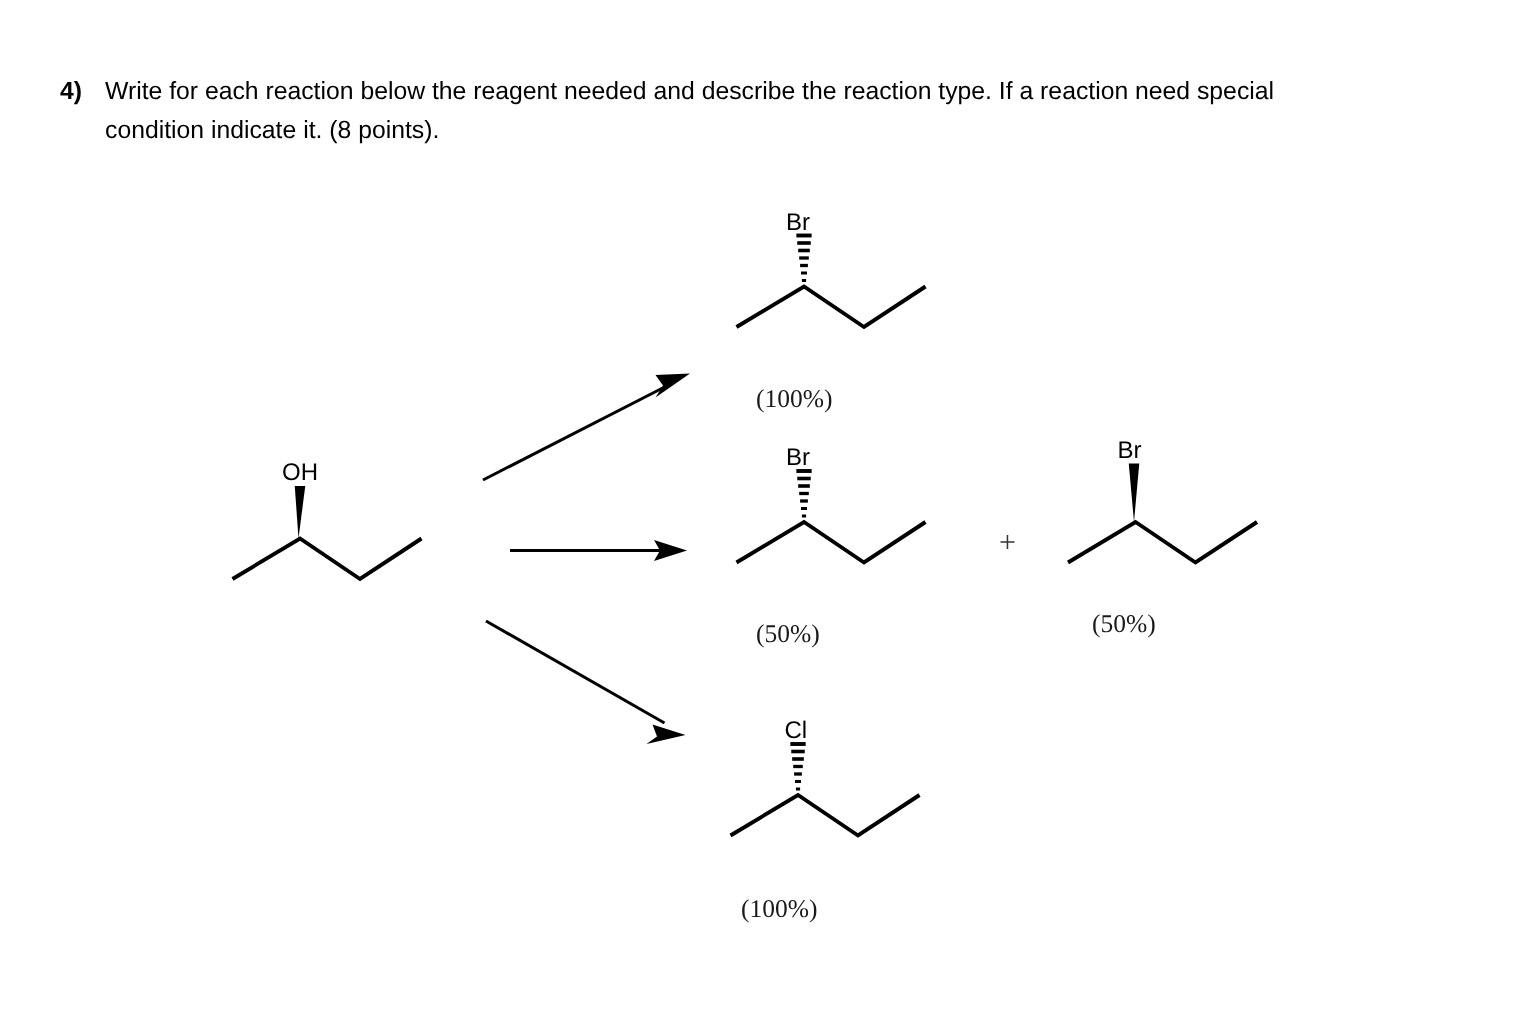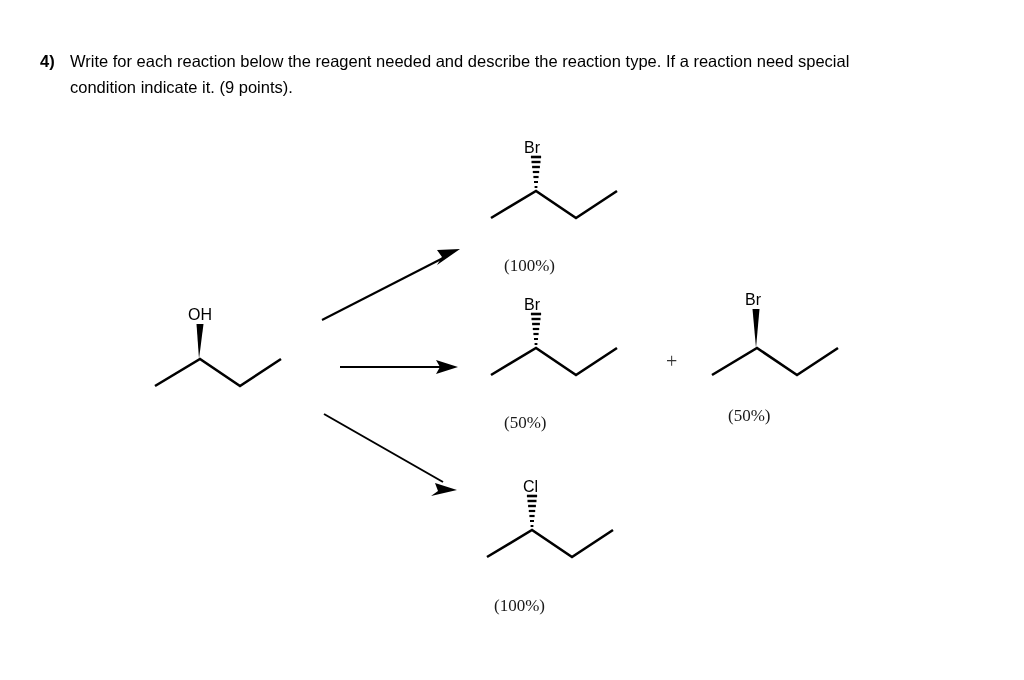--- a/index.html
+++ b/index.html
@@ -86,21 +86,21 @@
   .hash {
     stroke: #000000;
     stroke-linecap: butt;
   }
 </style>
 </head>
 <body>
 
 <div id="question-block">
   <div id="question-number">4)</div>
-  <div id="question-text">Write for each reaction below the reagent needed and describe the reaction type. If a reaction need special condition indicate it. (9 points).</div>
+  <div id="question-text">Write for each reaction below the reagent needed and describe the reaction type. If a reaction need special condition indicate it. (8 points).</div>
 </div>
 
 <div id="scheme">
 <svg width="1024" height="680" viewBox="0 0 1024 680" xmlns="http://www.w3.org/2000/svg">
 
   <defs>
     
   </defs>
 
   <g>

